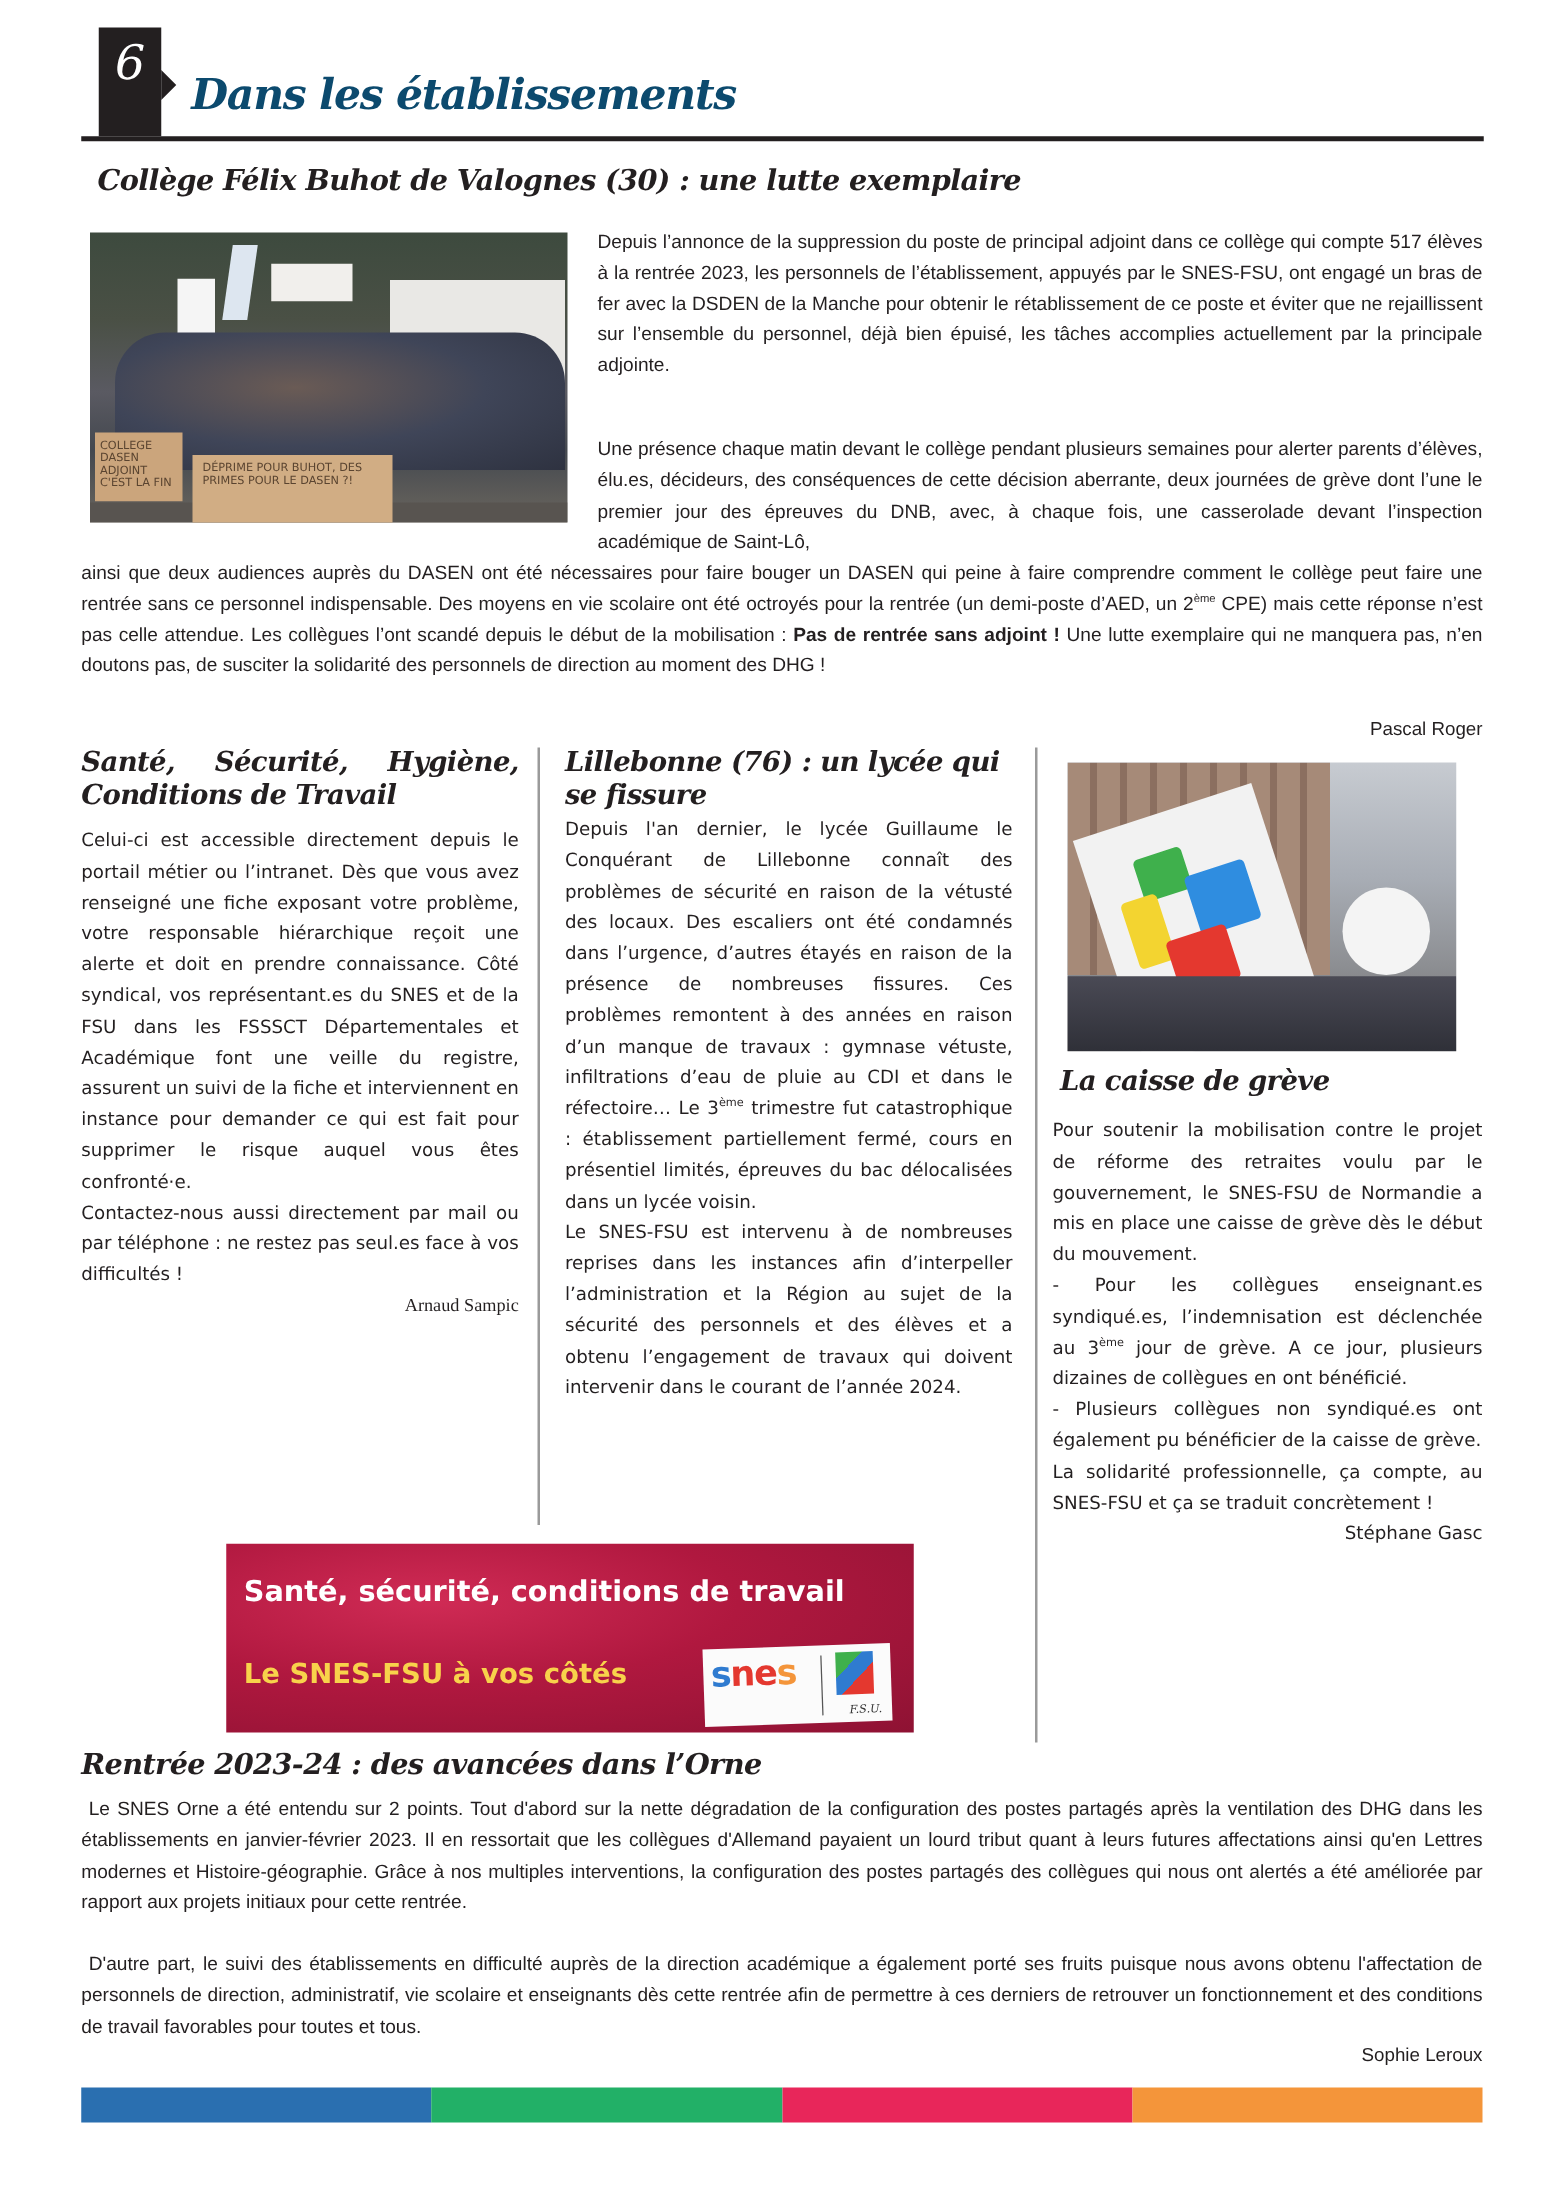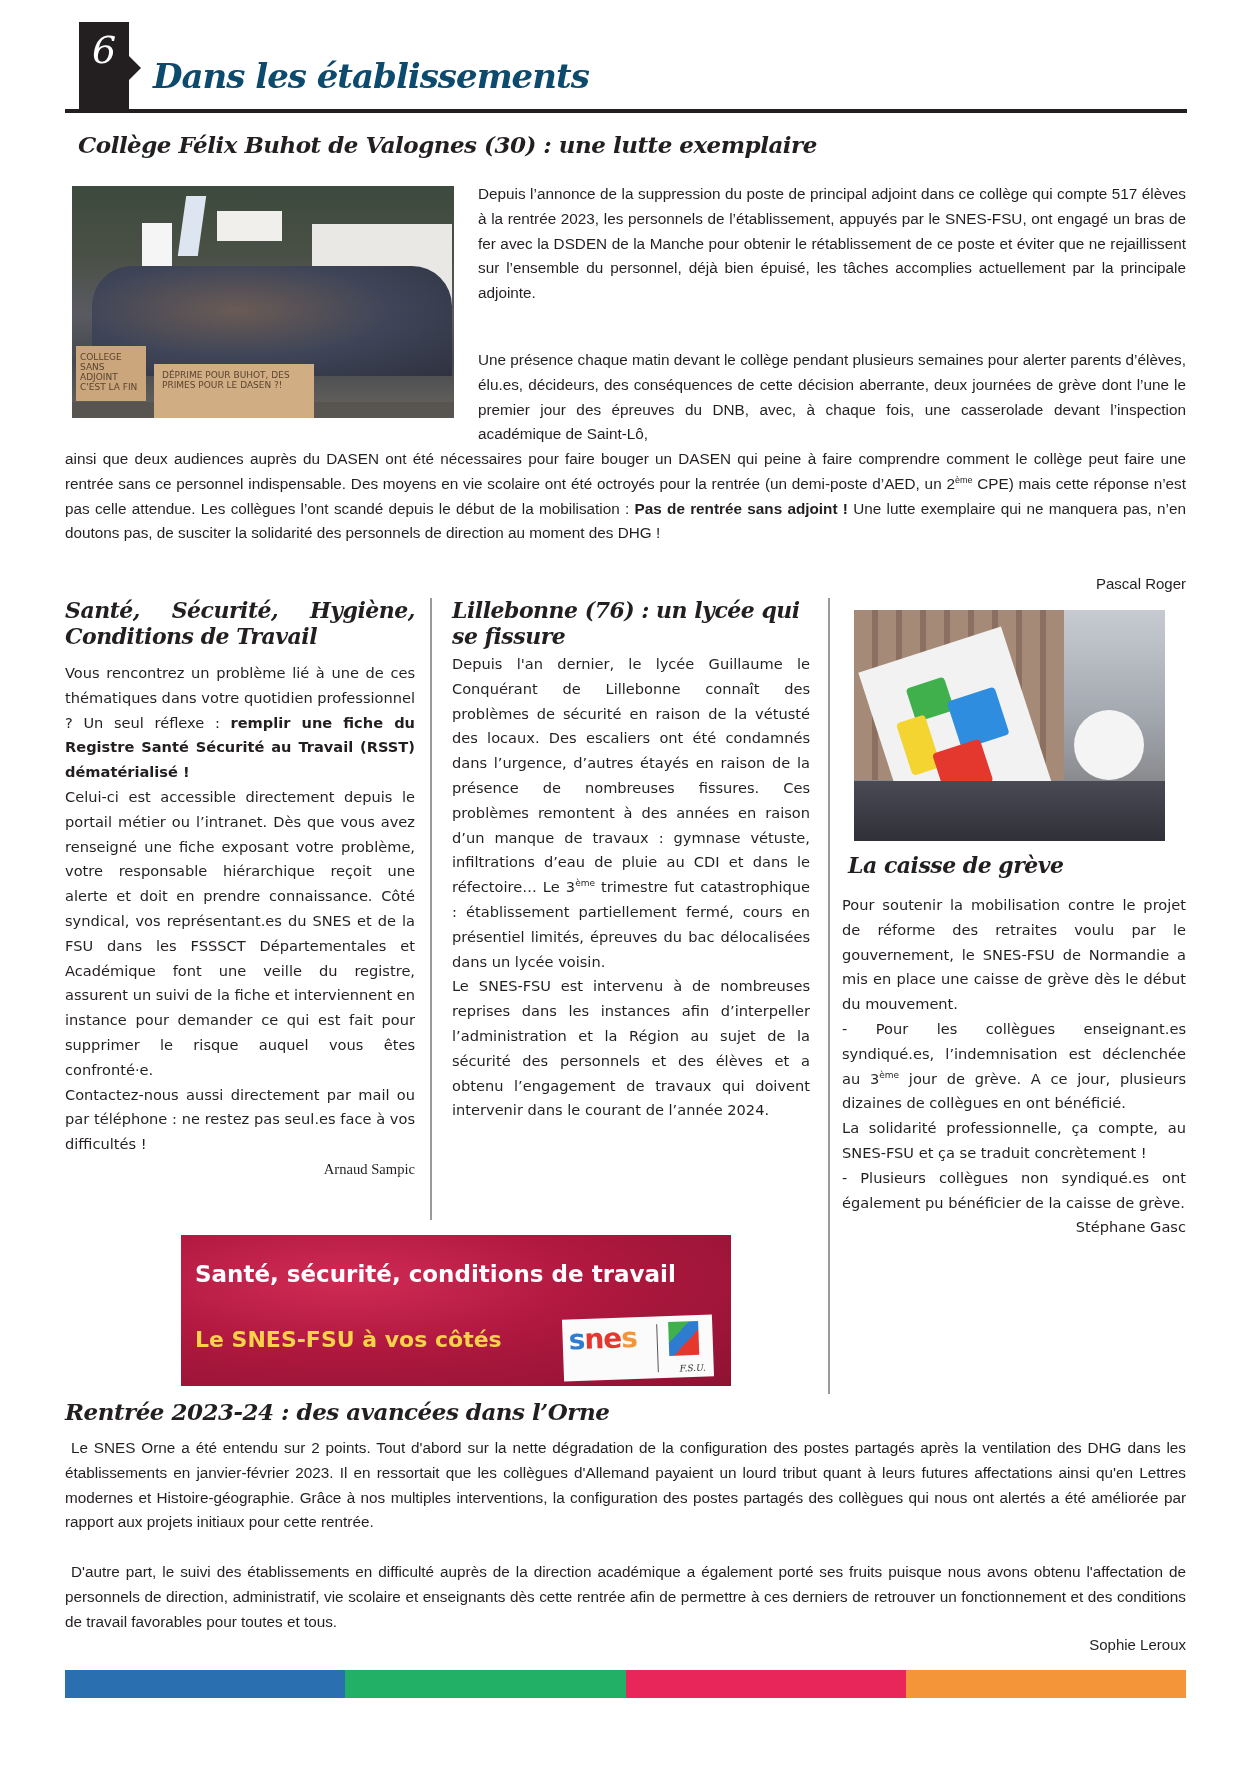--- a/index.html
+++ b/index.html
@@ -82,39 +82,38 @@
 <div class="abs art-title" style="left:78px; top:131px; font-size:23px;">Collège Félix Buhot de Valognes (30) : une lutte exemplaire</div>
 
 <div class="abs photo1">
   <div class="banner0"></div>
   <div class="flag"></div>
   <div class="banner1"></div>
   <div class="banner2"></div>
   <div class="crowd"></div>
   <div class="ground"></div>
   <div class="card1">
-    <span class="card-text" style="left:4px; top:6px; width:62px;">COLLEGE SANS ADJOINT C'EST LA FIN</span>
+    <span class="card-text" style="left:4px; top:6px; width:62px;">COLLEGE DASEN ADJOINT C'EST LA FIN</span>
   </div>
   <div class="card2">
     <span class="card-text" style="left:8px; top:6px; width:148px;">DÉPRIME POUR BUHOT, DES PRIMES POUR LE DASEN ?!</span>
   </div>
 </div>
 
 <div class="abs body-text condensed" style="left:478px; top:182px; width:708px;">Depuis l’annonce de la suppression du poste de principal adjoint dans ce collège qui compte 517 élèves à la rentrée 2023, les personnels de l’établissement, appuyés par le SNES-FSU, ont engagé un bras de fer avec la DSDEN de la Manche pour obtenir le rétablissement de ce poste et éviter que ne rejaillissent sur l’ensemble du personnel, déjà bien épuisé, les tâches accomplies actuellement par la principale adjointe.</div>
 
 <div class="abs body-text condensed" style="left:478px; top:348px; width:708px;">Une présence chaque matin devant le collège pendant plusieurs semaines pour alerter parents d’élèves, élu.es, décideurs, des conséquences de cette décision aberrante, deux journées de grève dont l’une le premier jour des épreuves du DNB, avec, à chaque fois, une casserolade devant l’inspection académique de Saint-Lô,</div>
 <div class="abs body-text condensed" style="left:65px; top:447px; width:1121px;"><span>ainsi que deux audiences auprès du DASEN ont été nécessaires pour faire bouger un DASEN qui peine à faire comprendre comment le collège peut faire une rentrée sans ce personnel indispensable. Des moyens en vie scolaire ont été octroyés pour la rentrée (un demi-poste d’AED, un 2</span><sup>ème</sup><span> CPE) mais cette réponse n’est pas celle attendue. Les collègues l’ont scandé depuis le début de la mobilisation : </span><b>Pas de rentrée sans adjoint !</b><span> Une lutte exemplaire qui ne manquera pas, n’en doutons pas, de susciter la solidarité des personnels de direction au moment des DHG !</span></div>
 <div class="abs sig condensed" style="left:900px; top:575px; width:286px;">Pascal Roger</div>
 
 <div class="abs vsep" style="left:430px; top:598px; height:622px;"></div>
 <div class="abs vsep" style="left:828px; top:598px; height:796px;"></div>
 
 <div class="abs art-title" style="left:65px; top:597px; width:350px; font-size:22px; line-height:26px; text-align:justify; text-align-last:left;">Santé, Sécurité, Hygiène, Conditions de Travail</div>
 <div class="abs wide" style="left:65px; top:661px; width:350px;">
-  <p><span>Vous rencontrez un problème lié à une de ces thématiques dans votre quotidien professionnel ? Un seul réflexe : </span><b>remplir une fiche du Registre Santé Sécurité au Travail (RSST) dématérialisé !</b></p>
   <p>Celui-ci est accessible directement depuis le portail métier ou l’intranet. Dès que vous avez renseigné une fiche exposant votre problème, votre responsable hiérarchique reçoit une alerte et doit en prendre connaissance. Côté syndical, vos représentant.es du SNES et de la FSU dans les FSSSCT Départementales et Académique font une veille du registre, assurent un suivi de la fiche et interviennent en instance pour demander ce qui est fait pour supprimer le risque auquel vous êtes confronté·e.</p>
   <p>Contactez-nous aussi directement par mail ou par téléphone : ne restez pas seul.es face à vos difficultés !</p>
   <p class="sig" style="font-family:Liberation Serif, serif; font-size:14.6px;">Arnaud Sampic</p>
 </div>
 
 <div class="abs art-title" style="left:452px; top:597px; width:358px; font-size:22px; line-height:26px;">Lillebonne (76) : un lycée qui se fissure</div>
 <div class="abs wide" style="left:452px; top:652px; width:358px;">
   <p><span>Depuis l'an dernier, le lycée Guillaume le Conquérant de Lillebonne connaît des problèmes de sécurité en raison de la vétusté des locaux. Des escaliers ont été condamnés dans l’urgence, d’autres étayés en raison de la présence de nombreuses fissures. Ces problèmes remontent à des années en raison d’un manque de travaux : gymnase vétuste, infiltrations d’eau de pluie au CDI et dans le réfectoire… Le 3</span><sup>ème</sup><span> trimestre fut catastrophique : établissement partiellement fermé, cours en présentiel limités, épreuves du bac délocalisées dans un lycée voisin.</span></p>
   <p>Le SNES-FSU est intervenu à de nombreuses reprises dans les instances afin d’interpeller l’administration et la Région au sujet de la sécurité des personnels et des élèves et a obtenu l’engagement de travaux qui doivent intervenir dans le courant de l’année 2024.</p>
 </div>
@@ -128,22 +127,22 @@
     <div class="flagc" style="left:75px; top:55px; width:50px; height:50px; background:#2f8de0;"></div>
     <div class="flagc" style="left:45px; top:100px; width:50px; height:45px; background:#e4382f;"></div>
     <span style="position:absolute; left:40px; top:150px; font-family:'DejaVu Serif',serif; font-size:16px; color:#222;">F.S.U.</span>
   </div>
   <div class="crowd2"></div>
 </div>
 <div class="abs art-title" style="left:848px; top:852px; font-size:22px;">La caisse de grève</div>
 <div class="abs wide" style="left:842px; top:893px; width:344px;">
   <p>Pour soutenir la mobilisation contre le projet de réforme des retraites voulu par le gouvernement, le SNES-FSU de Normandie a mis en place une caisse de grève dès le début du mouvement.</p>
   <p><span>- Pour les collègues enseignant.es syndiqué.es, l’indemnisation est déclenchée au 3</span><sup>ème</sup><span> jour de grève. A ce jour, plusieurs dizaines de collègues  en ont bénéficié.</span></p>
+  <p>- Plusieurs collègues non syndiqué.es ont également pu bénéficier de la caisse de grève.</p>
   <p>La solidarité professionnelle, ça compte, au SNES-FSU et ça se traduit concrètement !</p>
-  <p>- Plusieurs collègues non syndiqué.es ont également pu bénéficier de la caisse de grève.</p>
   <p class="sig" style="font-family:'DejaVu Sans',sans-serif; font-size:14.6px;">Stéphane Gasc</p>
 </div>
 
 <div class="abs ad">
   <div class="ad-line1">Santé, sécurité, conditions de travail</div>
   <div class="ad-line2">Le SNES-FSU à vos côtés</div>
   <div class="ad-logo">
     <span class="snes"><span style="color:#2f7bd0">s</span><span style="color:#e4382f">n</span><span style="color:#e4382f">e</span><span style="color:#f4953a">s</span></span>
     <div class="divider"></div>
     <div class="fsu-mark"></div>

